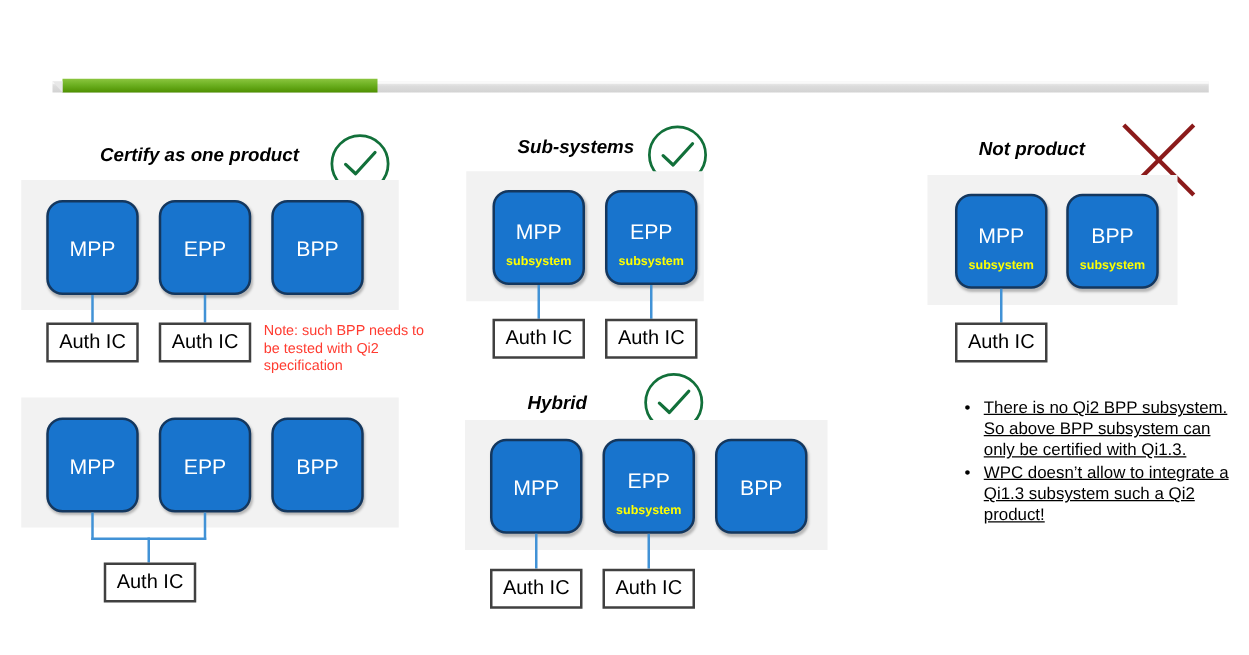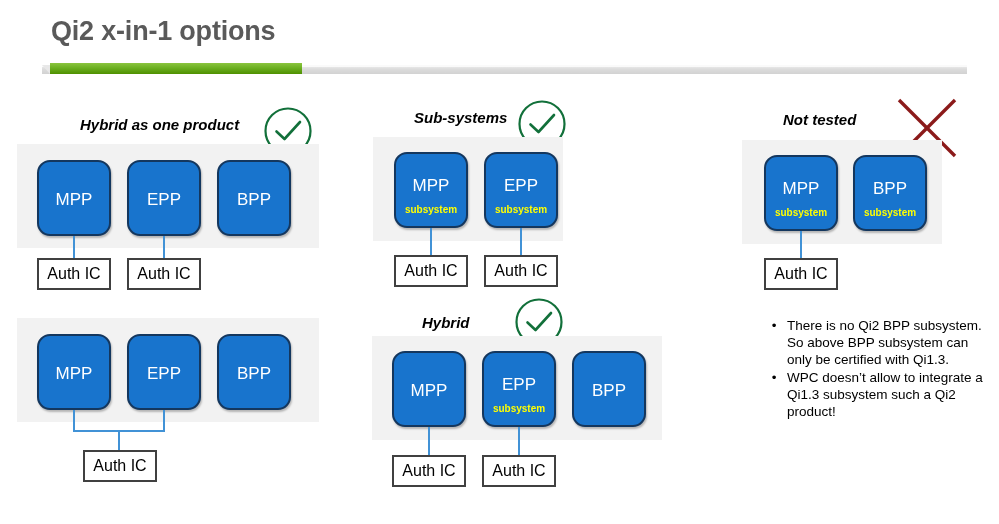--- a/index.html
+++ b/index.html
@@ -93,34 +93,33 @@
   .why-box{
     display:inline-block;width:11px;height:11px;
     border:2px solid #000;box-sizing:border-box;margin-top:3px;flex:none;
   }
   .why-list{margin:3px 0 0 0;padding:0;list-style:none;}
   .why-list li{
     display:flex;gap:10px;margin-left:31px;margin-bottom:1px;
     font-size:13.5px;line-height:17px;color:#000;
   }
   .why-bullet{flex:none;width:6px;text-align:center;line-height:17px;}
-  .why-text{flex:1;}
+  .why-text{flex:1;text-decoration:underline;}
 </style>
 </head>
 <body>
 
 <div class="slide">
 
-  <div class="page-title">Qi2 x-in-1 options</div>
   <div class="rule">
     <div class="rule-gray"></div>
     <div class="rule-green"></div>
   </div>
 
-  <div class="panel-title" style="left:80px;top:116px;">Hybrid as one product</div>
+  <div class="panel-title" style="left:80px;top:116px;">Certify as one product</div>
 
   <svg class="check-mark" style="left:263px;top:106px;" width="50" height="50" viewBox="0 0 50 50">
     <circle cx="25" cy="25" r="22.5" fill="none" stroke="#12703A" stroke-width="2.2"></circle>
     <path d="M13.5 25.5 L21.5 33 L37 16" fill="none" stroke="#12703A" stroke-width="2.6" stroke-linecap="round" stroke-linejoin="round"></path>
   </svg>
 
   <div class="tray" style="left:17px;top:144px;width:302px;height:104px;"></div>
 
   <div class="blk" style="left:37px;top:160px;width:74px;height:76px;">
     <div class="blk-label" style="top:28px;">MPP</div>
@@ -131,20 +130,21 @@
   <div class="blk" style="left:217px;top:160px;width:74px;height:76px;">
     <div class="blk-label" style="top:28px;">BPP</div>
   </div>
 
   <div class="wire wire-v" style="left:73px;top:236px;height:24px;"></div>
   <div class="wire wire-v" style="left:163px;top:236px;height:24px;"></div>
 
   <div class="authic" style="left:37px;top:258px;width:74px;height:32px;">Auth IC</div>
   <div class="authic" style="left:127px;top:258px;width:74px;height:32px;">Auth IC</div>
 
+  <div class="note" style="left:211px;top:258px;">Note: such BPP needs to be tested with Qi2 specification</div>
 
   <div class="tray" style="left:17px;top:318px;width:302px;height:104px;"></div>
 
   <div class="blk" style="left:37px;top:334px;width:74px;height:76px;">
     <div class="blk-label" style="top:28px;">MPP</div>
   </div>
   <div class="blk" style="left:127px;top:334px;width:74px;height:76px;">
     <div class="blk-label" style="top:28px;">EPP</div>
   </div>
   <div class="blk" style="left:217px;top:334px;width:74px;height:76px;">
@@ -201,21 +201,21 @@
   <div class="blk" style="left:572px;top:351px;width:74px;height:76px;">
     <div class="blk-label" style="top:28px;">BPP</div>
   </div>
 
   <div class="wire wire-v" style="left:428px;top:427px;height:28px;"></div>
   <div class="wire wire-v" style="left:518px;top:427px;height:28px;"></div>
 
   <div class="authic" style="left:392px;top:455px;width:74px;height:32px;">Auth IC</div>
   <div class="authic" style="left:482px;top:455px;width:74px;height:32px;">Auth IC</div>
 
-  <div class="panel-title" style="left:783px;top:111px;">Not tested</div>
+  <div class="panel-title" style="left:783px;top:111px;">Not product</div>
 
   <svg class="cross-mark" style="left:895px;top:96px;" width="64" height="64" viewBox="0 0 64 64">
     <path d="M4 4 L60 60" stroke="#8B1A1A" stroke-width="3.4" stroke-linecap="butt"></path>
     <path d="M60 4 L4 60" stroke="#8B1A1A" stroke-width="3.4" stroke-linecap="butt"></path>
   </svg>
 
   <div class="tray" style="left:742px;top:140px;width:200px;height:104px;"></div>
 
   <div class="blk" style="left:764px;top:155px;width:74px;height:76px;">
     <div class="blk-label" style="top:22px;">MPP</div>

